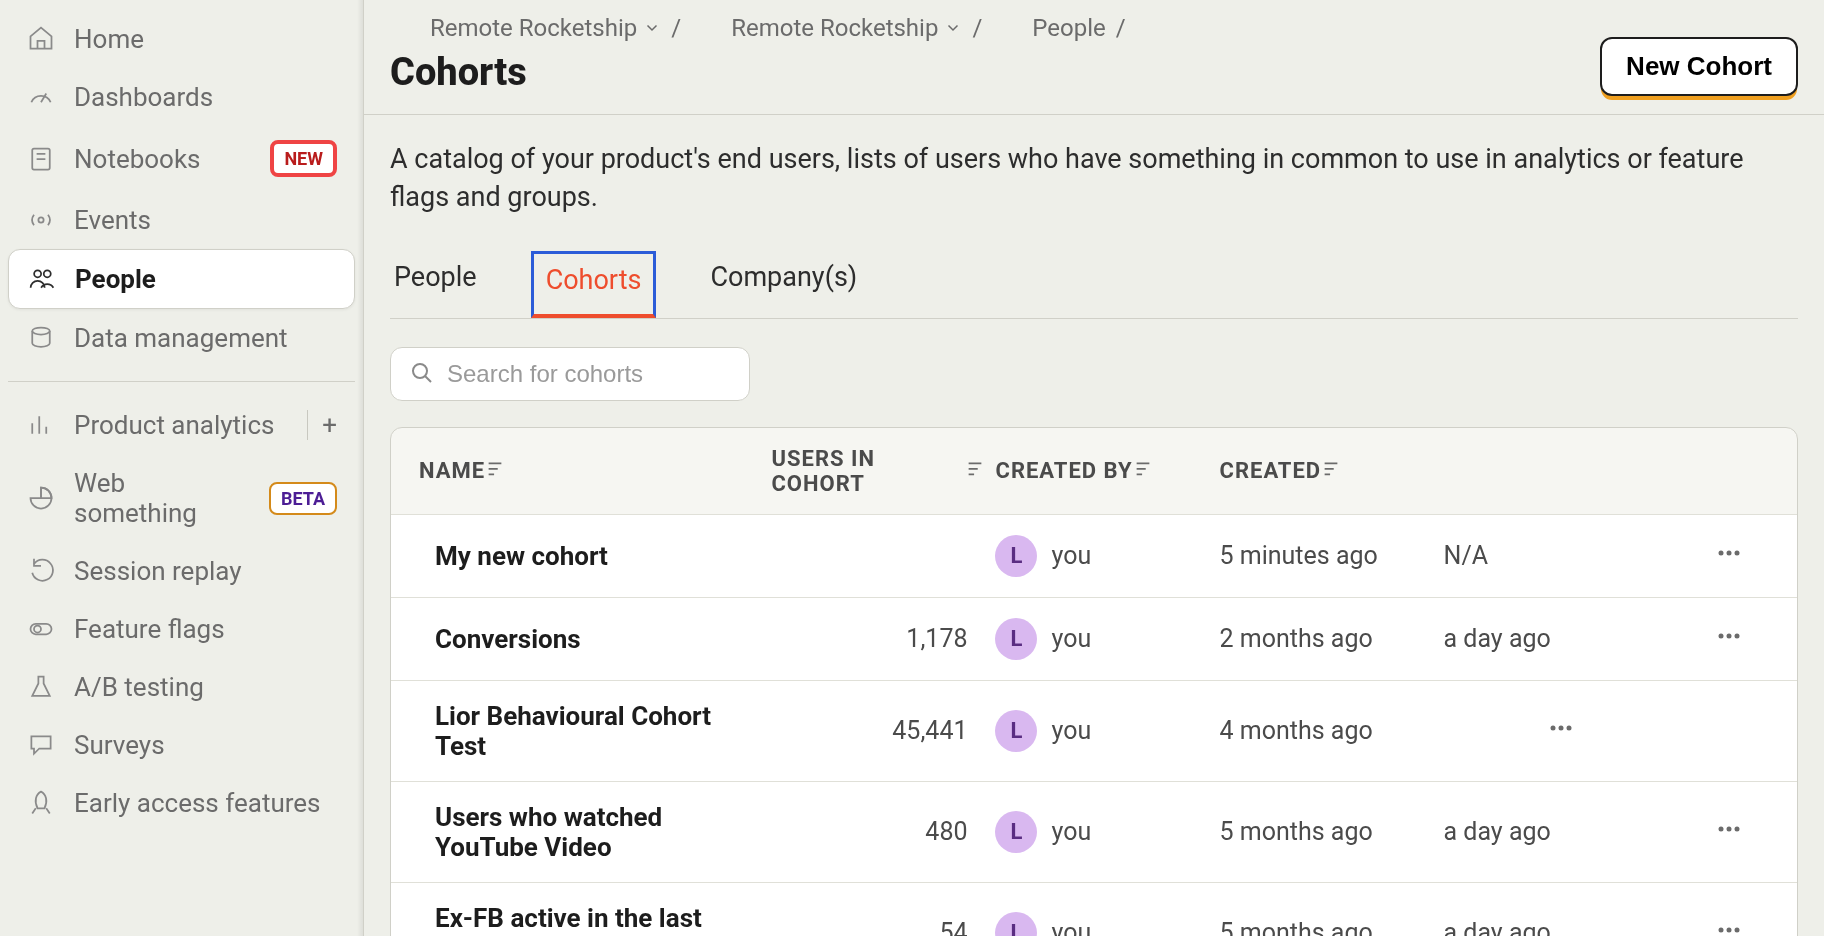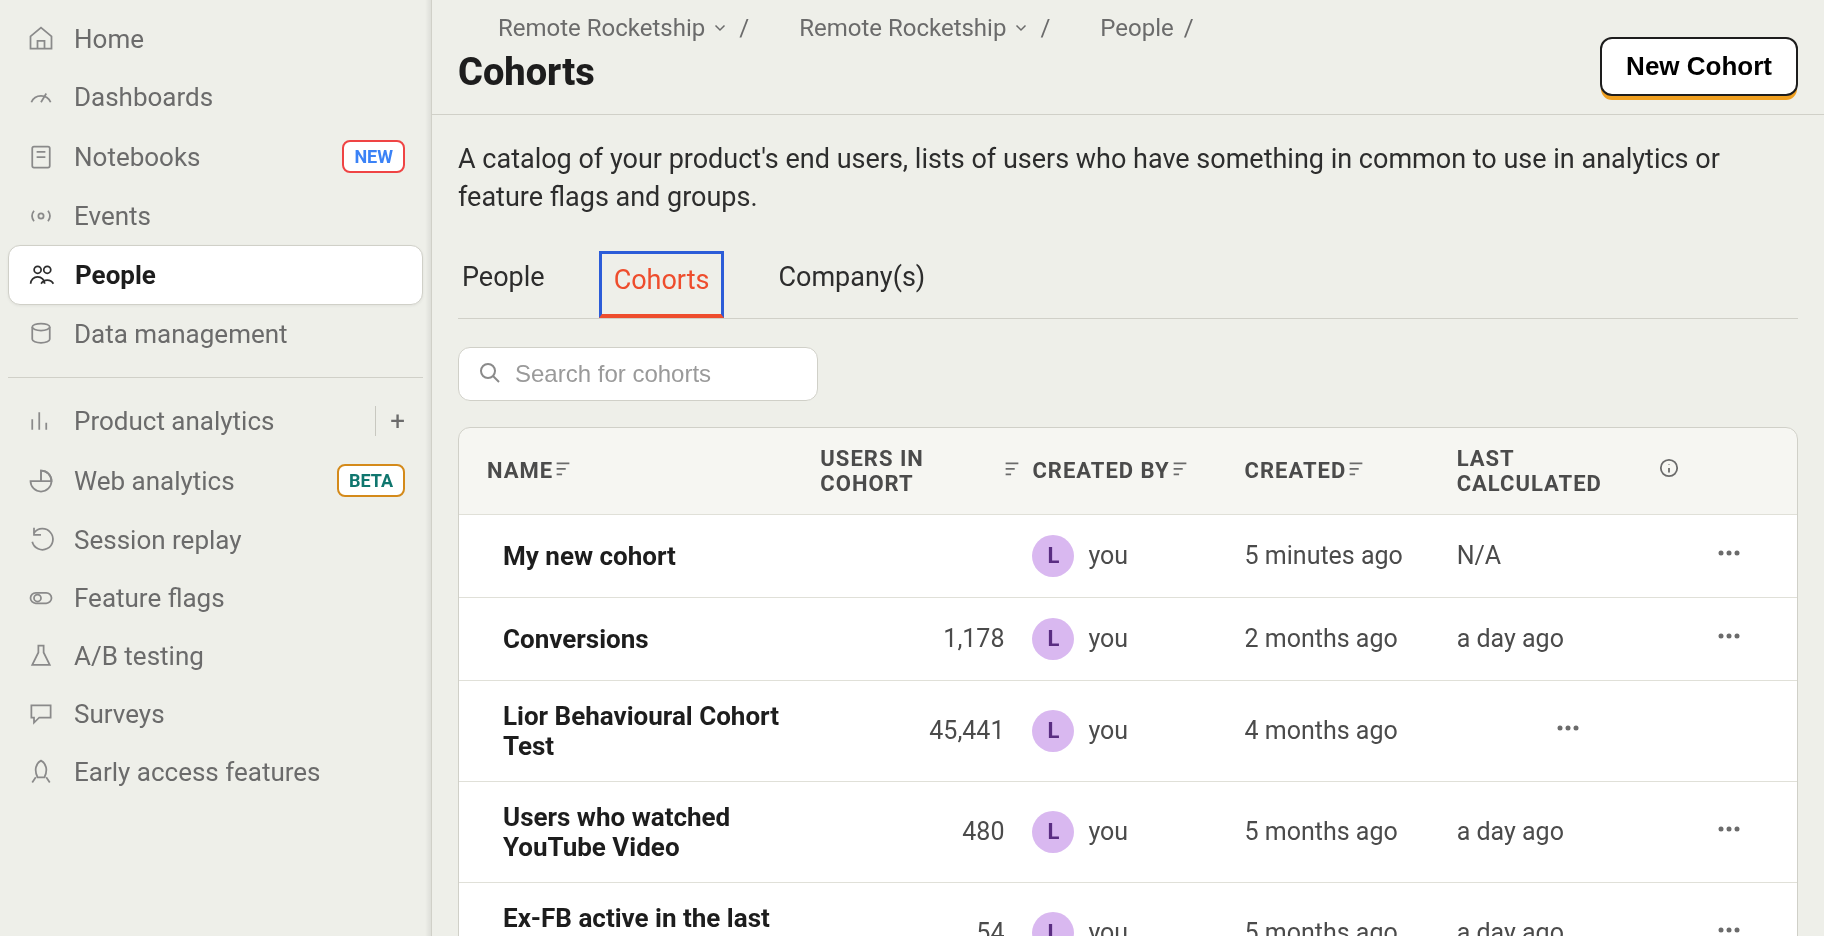--- a/index.html
+++ b/index.html
@@ -8,21 +8,21 @@
     background: #eeefe9;
     color: #2d2d2d;
     width: 1824px;
     height: 936px;
     overflow: hidden;
     display: flex;
   }
 
   
   .sidebar {
-    width: 432px;
+    width: 364px;
     background: #eeefe9;
     border-right: 1px solid #d0d0c8;
     padding: 10px 8px;
     position: relative;
   }
   .sidebar::after {
     content: '';
     position: absolute;
     right: 0;
     top: 0;
@@ -59,22 +59,22 @@
     box-shadow: 0 1px 3px rgba(0,0,0,0.06);
   }
   .sidebar-item.active .icon { color: #2d2d2d; }
   .sidebar-badge {
     margin-left: auto;
     font-size: 18px;
     font-weight: 700;
     padding: 4px 10px;
     border-radius: 8px;
   }
-  .badge-new { background:#fff; color:#3b82f6; border:2px solid #ef4444; }
-  .badge-beta { background:#fff; color:#0f766e; border:2px solid #d48a1a; }
+  .badge-new { background:#fff; color:#b91c1c; border:4px solid #ef4444; }
+  .badge-beta { background:#fff; color:#4c1d95; border:2px solid #d48a1a; }
   .sidebar-divider {
     border: none;
     border-top: 1px solid #d0d0c8;
     margin: 14px 0;
   }
   .sidebar-item .plus {
     margin-left: auto;
     font-size: 26px;
     color: #6b6b6b;
     border-left: 1px solid #c8c8c0;
@@ -357,21 +357,21 @@
       <span>Product analytics</span>
 
       <span class="plus">+</span>
     </div>
       <div class="sidebar-item">
       <span class="icon">
         <svg viewBox="0 0 32 32">
             <use href="#i-pie"></use>
           </svg>
       </span>
-      <span>Web analytics</span>
+      <span>Web something</span>
       <span class="sidebar-badge badge-beta">BETA</span>
 
     </div>
       <div class="sidebar-item">
       <span class="icon">
         <svg viewBox="0 0 32 32">
             <use href="#i-replay"></use>
           </svg>
       </span>
       <span>Session replay</span>
@@ -479,26 +479,20 @@
           <span><svg viewBox="0 0 22 22">
                 <use href="#i-sort"></use>
               </svg></span>
         </div>
         <div class="th">
           <span>CREATED</span>
           <span><svg viewBox="0 0 22 22">
                 <use href="#i-sort"></use>
               </svg></span>
         </div>
-        <div class="th">
-          <span>LAST CALCULATED</span>
-          <span><svg viewBox="0 0 22 22">
-                <use href="#i-info"></use>
-              </svg></span>
-        </div>
         <div></div>
       </div>
       <div id="tbody">
           <div class="trow">
     <div class="name">My new cohort</div>
     <div class="users"></div>
     <div class="created-by">
       <span class="avatar">L</span>
       <span>you</span>
     </div>

